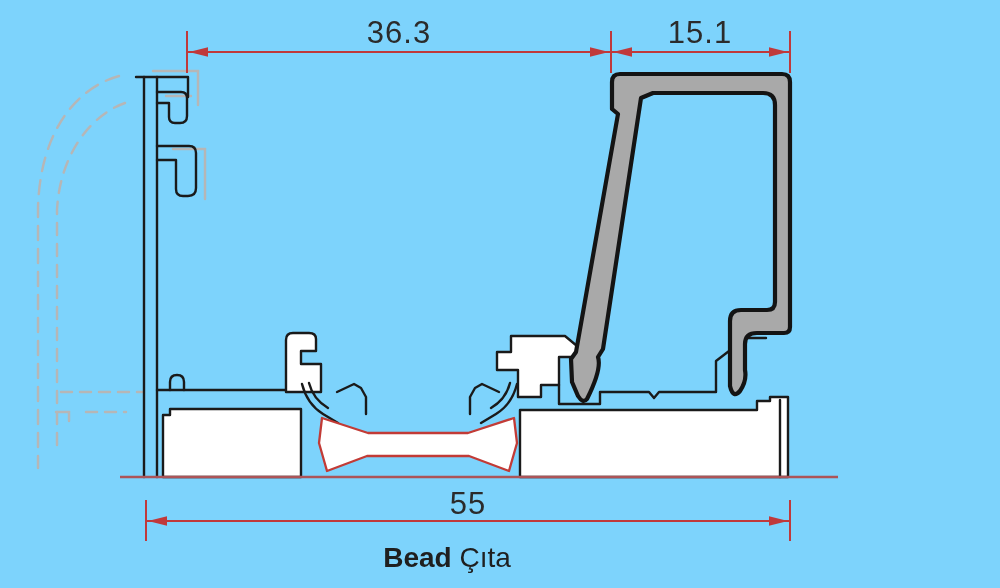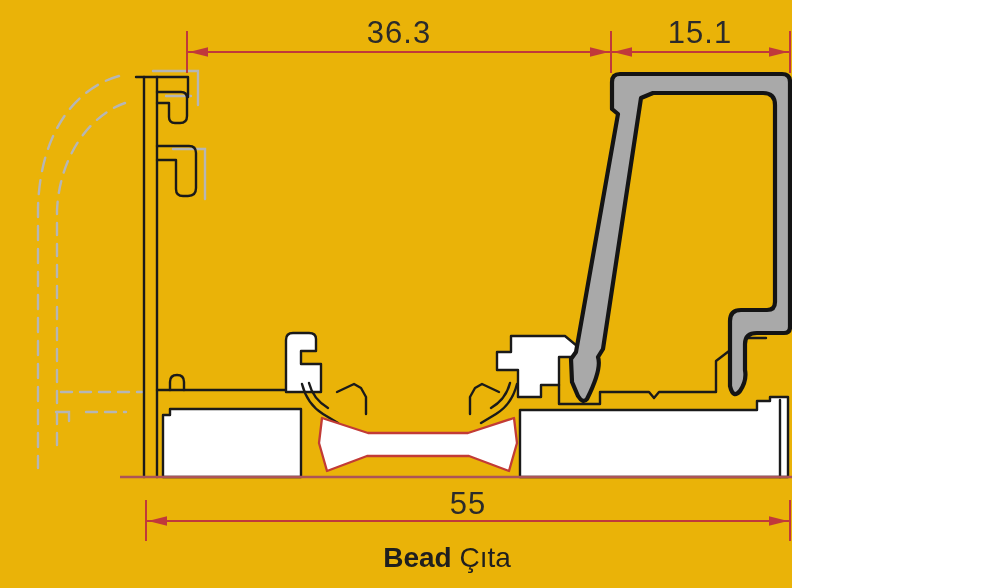--- a/index.html
+++ b/index.html
@@ -1,16 +1,16 @@
 <!DOCTYPE html>
 <html><head>
 <meta charset="utf-8">
 <style>
   html,body{margin:0;padding:0;background:#ffffff;}
-  .stage{position:relative;width:792px;height:588px;background:#eab308;overflow:hidden;
+  .stage{position:relative;width:1000px;height:588px;background:#7dd3fc;overflow:hidden;
          font-family:"Liberation Sans", sans-serif;}
   svg{display:block;}
   text{font-family:"Liberation Sans","DejaVu Sans",sans-serif;}
   .dim-text{font-size:31px;letter-spacing:1px;}
   .label-text{font-size:28px;}
   .label-bold{font-weight:bold;}
 </style>
 </head>
 <body>
 

